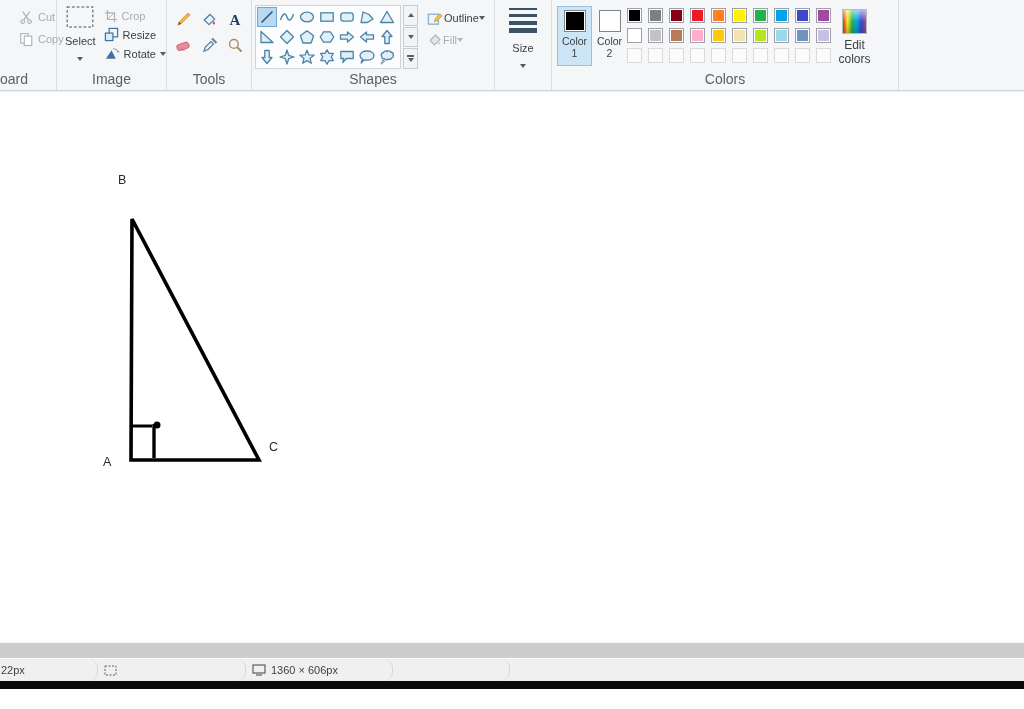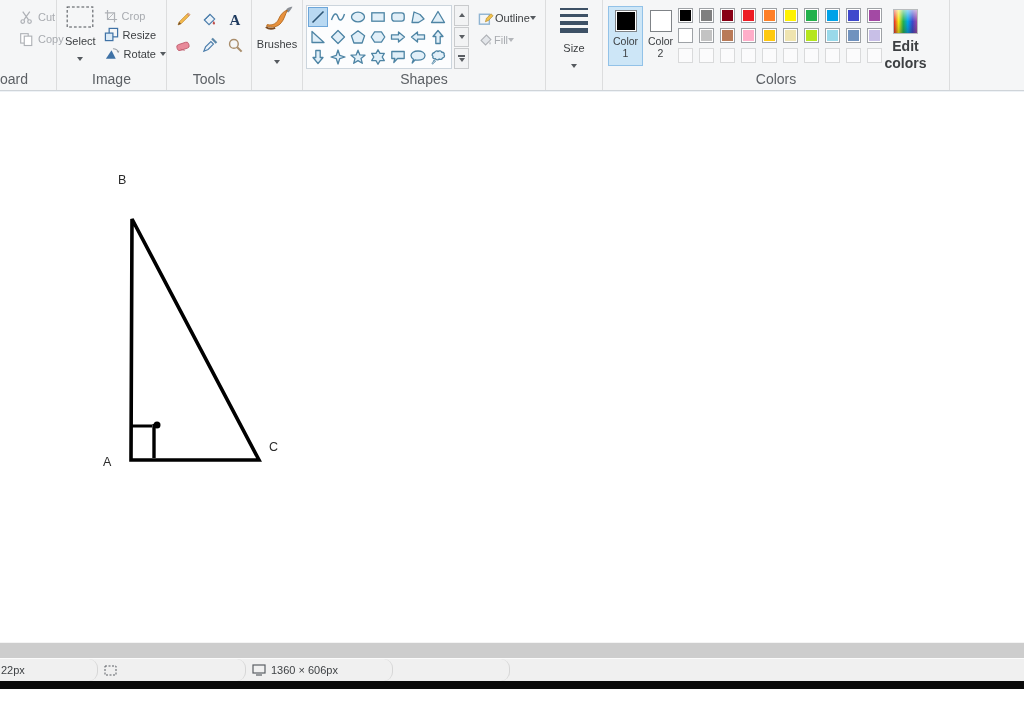--- a/index.html
+++ b/index.html
@@ -67,21 +67,21 @@
   .cswatch { width:22px; height:22px; margin:0 auto 3px; border:1px solid #7f8387; box-shadow:inset 0 0 0 1px #fff; }
   .clabel { font-size:10.5px; line-height:1.15; color:#3d4043; }
   .palette { display:grid; grid-template-columns:repeat(10,15px); grid-auto-rows:15px; gap:5px 6px; padding-top:2px; }
   .pswatch { width:15px; height:15px; border:1px solid #9ea2a6; box-shadow:inset 0 0 0 1px #fff; cursor:default; }
   .pswatch.empty { border:1px solid #d9dadb; background:#fbfbfc; box-shadow:none; }
   .editcolors-btn { width:47px; text-align:center; padding-top:2px; cursor:default; }
   .rainbow { width:25px; height:25px; margin:1px auto 4px; border:1px solid #b9bcbe;
     background-image:
       linear-gradient(rgba(255,255,255,.6), rgba(255,255,255,0) 50%, rgba(30,30,30,.25)),
       linear-gradient(90deg,#e8242a,#f7ec13 20%,#23b14d 40%,#00a7e9 60%,#3a48cc 80%,#a349a4); }
-  .eclabel { font-size:14px; line-height:1.2; color:#3d4043;font-weight:bold; }
+  .eclabel { font-size:12px; line-height:1.2; color:#3d4043; }
 
   .grp-paint3d { flex:1; border-right:none; }
   .p3d-btn { width:100%; text-align:center; padding-top:6px; cursor:default; }
   .p3d-icon-box { width:34px; height:32px; margin:0 auto 3px; border:1px solid #d4d5d6; background:#fff; display:flex; align-items:center; justify-content:center; }
   .p3dlabel { font-size:10.5px; line-height:1.25; color:#3d4043; }
 
   
   .canvas { height:551px; background:#ffffff; position:relative; border-top:1px solid #eef2f6; }
   .canvas svg { position:absolute; inset:0; }
 
@@ -228,33 +228,20 @@
               <svg width="17" height="17" viewBox="0 0 18 18">
                 <circle cx="7.3" cy="7.3" r="4.6" fill="none" stroke="#a98d6b" stroke-width="1.5"></circle>
                 <path d="M10.8 10.8 L15.5 15.5" stroke="#a98d6b" stroke-width="2.2"></path>
               </svg>
             </span>
           </div>
         </div>
       <div class="g-label">Tools</div>
     </div>
 
-    <div class="group grp-brushes">
-      <div class="brush-btn">
-        <span class="icon">
-            <svg width="33" height="28" viewBox="0 0 34 30">
-              <path d="M27 4 C29 2.5 31.5 2 33 2 C32 4 30.5 6.5 28.5 8 L25.5 6.5 Z" fill="#8a8f96"></path>
-              <path d="M6 21 C12 22.5 16.5 19.5 18.5 14.5 C20.5 10 23 7 27.5 5.5 C25 11 24 15.5 21 19 C17.5 23.5 11 25 5.5 22.5 Z" fill="#e8913c" stroke="#b56a20" stroke-width="1"></path>
-              <path d="M4.5 23.5 C7 25.5 11 26 14.5 24.5" fill="none" stroke="#7a4a22" stroke-width="2"></path>
-            </svg>
-          </span>
-        <span class="rtext">Brushes</span>
-        <span class="caret"></span>
-      </div>
-    </div>
 
     <div class="group grp-shapes">
       <div class="shapes-body">
         <div class="gallery">
             <div class="cell selected">
               <span class="icon">
                 <svg width="16" height="16" viewBox="0 0 16 16">
                   <line x1="2.5" y1="13.5" x2="13.5" y2="2.5" stroke="#2e5574" stroke-width="1.6"></line>
                 </svg>
               </span>

